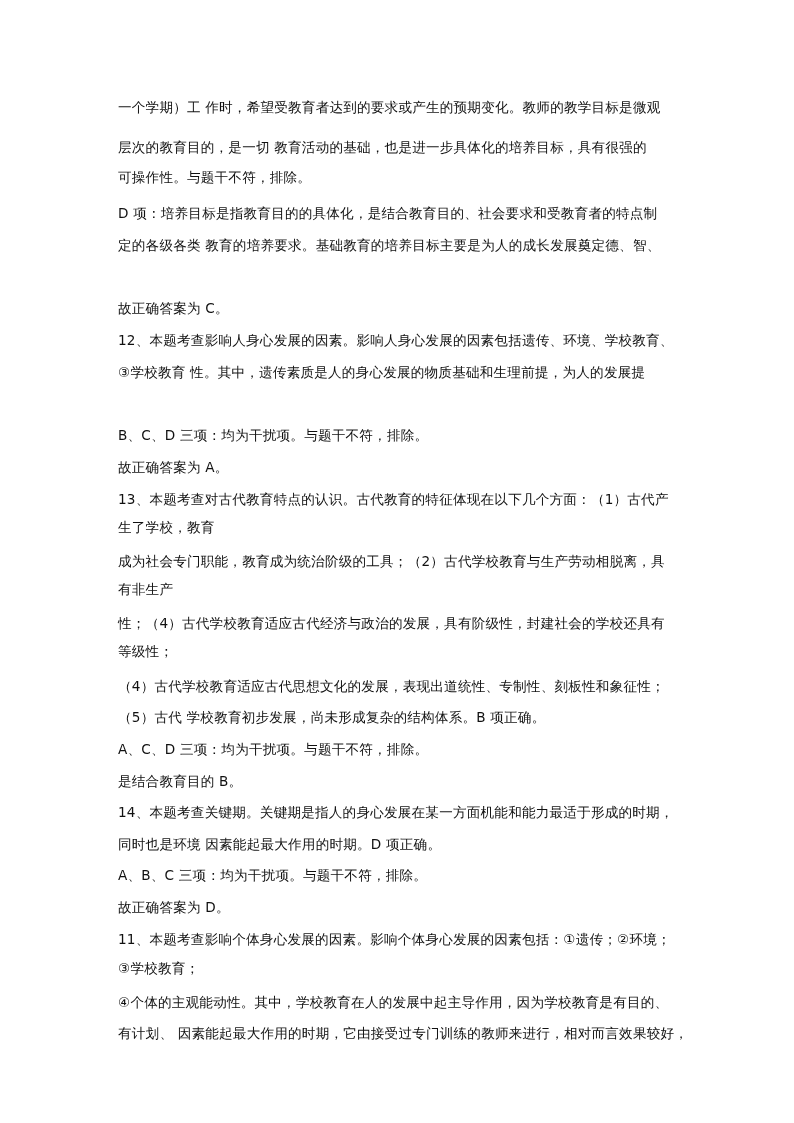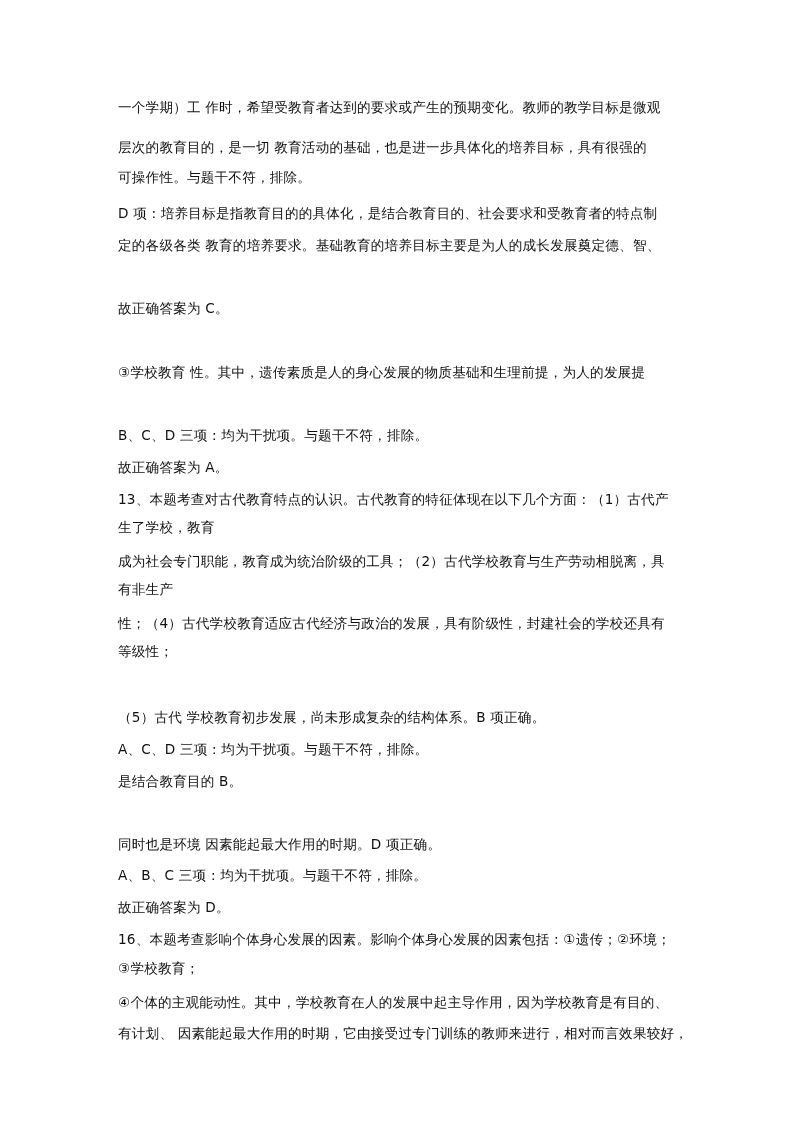--- a/index.html
+++ b/index.html
@@ -35,32 +35,35 @@
 </head>
 <body>
 
 <div class="page">
   <div class="line" style="top:94px">一个学期）工  作时，希望受教育者达到的要求或产生的预期变化。教师的教学目标是微观</div>
   <div class="line" style="top:134px">层次的教育目的，是一切      教育活动的基础，也是进一步具体化的培养目标，具有很强的</div>
   <div class="line" style="top:164px">可操作性。与题干不符，排除。</div>
   <div class="line" style="top:200px">D 项：培养目标是指教育目的的具体化，是结合教育目的、社会要求和受教育者的特点制</div>
   <div class="line" style="top:232px">定的各级各类  教育的培养要求。基础教育的培养目标主要是为人的成长发展奠定德、智、</div>
   <div class="line" style="top:295px">故正确答案为 C。</div>
+  <div class="line" style="top:327px">12、本题考查影响人身心发展的因素。影响人身心发展的因素包括遗传、环境、学校教育、</div>
   <div class="line" style="top:359px">③学校教育  性。其中，遗传素质是人的身心发展的物质基础和生理前提，为人的发展提</div>
   <div class="line" style="top:422px">B、C、D 三项：均为干扰项。与题干不符，排除。</div>
   <div class="line" style="top:454px">故正确答案为 A。</div>
   <div class="line" style="top:486px">13、本题考查对古代教育特点的认识。古代教育的特征体现在以下几个方面：（1）古代产</div>
   <div class="line" style="top:514px">生了学校，教育</div>
   <div class="line" style="top:548px">成为社会专门职能，教育成为统治阶级的工具；（2）古代学校教育与生产劳动相脱离，具</div>
   <div class="line" style="top:576px">有非生产</div>
   <div class="line" style="top:610px">性；（4）古代学校教育适应古代经济与政治的发展，具有阶级性，封建社会的学校还具有</div>
   <div class="line" style="top:638px">等级性；</div>
+  <div class="line" style="top:673px">（4）古代学校教育适应古代思想文化的发展，表现出道统性、专制性、刻板性和象征性；</div>
   <div class="line" style="top:704px">（5）古代  学校教育初步发展，尚未形成复杂的结构体系。B 项正确。</div>
   <div class="line" style="top:736px">A、C、D 三项：均为干扰项。与题干不符，排除。</div>
   <div class="line" style="top:768px">是结合教育目的 B。</div>
+  <div class="line" style="top:799px">14、本题考查关键期。关键期是指人的身心发展在某一方面机能和能力最适于形成的时期，</div>
   <div class="line" style="top:831px">同时也是环境  因素能起最大作用的时期。D 项正确。</div>
   <div class="line" style="top:862px">A、B、C 三项：均为干扰项。与题干不符，排除。</div>
   <div class="line" style="top:894px">故正确答案为 D。</div>
-  <div class="line" style="top:926px">16、本题考查影响个体身心发展的因素。影响个体身心发展的因素包括：①遗传；②环境；</div>
+  <div class="line" style="top:926px">11、本题考查影响个体身心发展的因素。影响个体身心发展的因素包括：①遗传；②环境；</div>
   <div class="line" style="top:955px">③学校教育；</div>
   <div class="line" style="top:989px">④个体的主观能动性。其中，学校教育在人的发展中起主导作用，因为学校教育是有目的、</div>
   <div class="line" style="top:1020px">有计划、  因素能起最大作用的时期，它由接受过专门训练的教师来进行，相对而言效果较好，</div>
 </div>
 
 </body></html>

